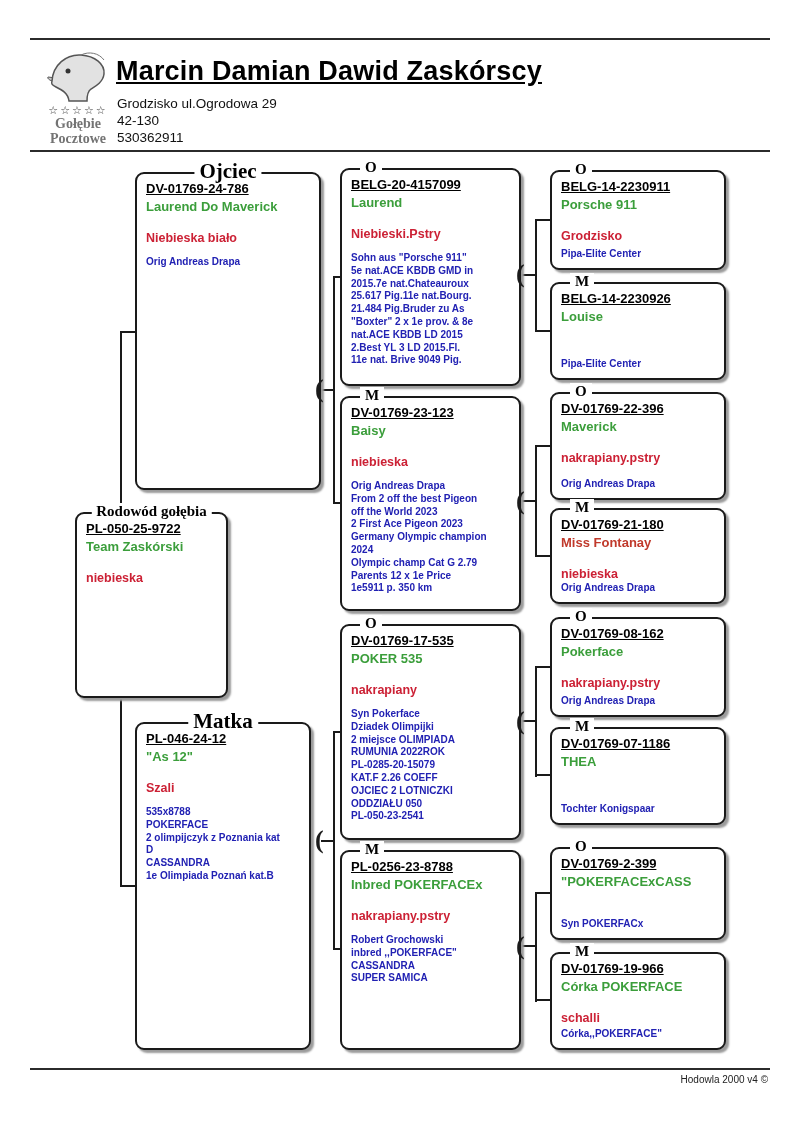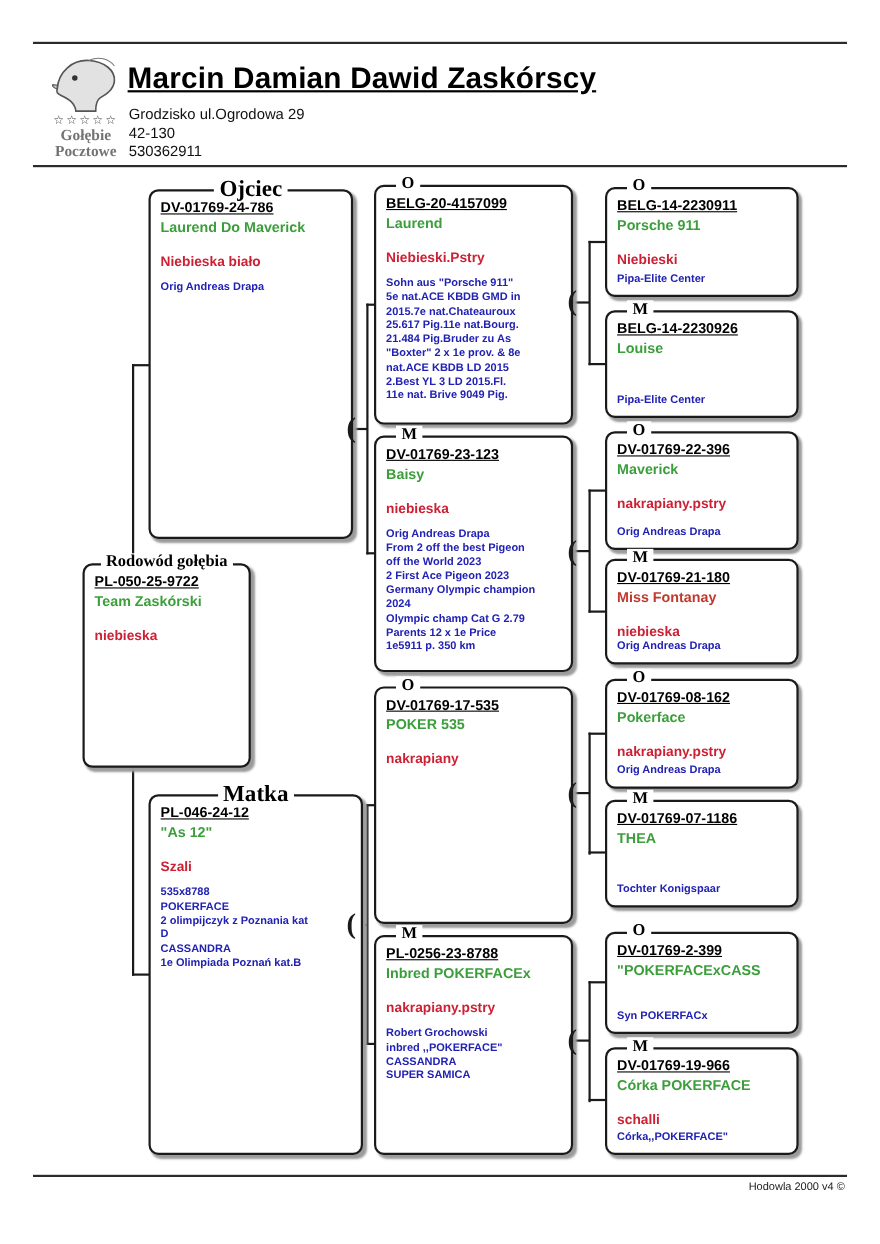--- a/index.html
+++ b/index.html
@@ -125,21 +125,21 @@
   <div class="pinfo">Orig Andreas Drapa</div>
 </div>
 
 <div class="box gen1" style="left:75px;top:512px;width:153px;height:186px">
   <span class="lbl lbl-center">Rodowód gołębia</span>
   <div class="ring">PL-050-25-9722</div>
   <div class="pname">Team Zaskórski</div>
   <div class="pcolor">niebieska</div>
 </div>
 
-<div class="box gen1" style="left:135px;top:722px;width:195px;height:328px">
+<div class="box gen1" style="left:135px;top:722px;width:176px;height:328px">
   <span class="lbl lbl-center lbl-big">Matka</span>
   <div class="ring">PL-046-24-12</div>
   <div class="pname">"As 12"</div>
   <div class="pcolor">Szali</div>
   <div class="pinfo">535x8788
 POKERFACE
 2 olimpijczyk z Poznania kat
 D
 CASSANDRA
 1e Olimpiada Poznań kat.B</div>
@@ -175,38 +175,47 @@
 Olympic champ Cat G 2.79
 Parents 12 x 1e Price
 1e5911 p. 350 km</div>
 </div>
 
 <div class="box gen2" style="left:340px;top:624px;width:181px;height:216px">
   <span class="lbl lbl-left">O</span>
   <div class="ring">DV-01769-17-535</div>
   <div class="pname">POKER 535</div>
   <div class="pcolor">nakrapiany</div>
+  <div class="pinfo">Syn Pokerface
+Dziadek Olimpijki
+2 miejsce OLIMPIADA
+RUMUNIA 2022ROK
+PL-0285-20-15079
+KAT.F 2.26 COEFF
+OJCIEC 2 LOTNICZKI
+ODDZIAŁU 050
+PL-050-23-2541</div>
 </div>
 
 <div class="box gen2" style="left:340px;top:850px;width:181px;height:200px">
   <span class="lbl lbl-left">M</span>
   <div class="ring">PL-0256-23-8788</div>
   <div class="pname">Inbred POKERFACEx</div>
   <div class="pcolor">nakrapiany.pstry</div>
   <div class="pinfo">Robert Grochowski
 inbred ,,POKERFACE"
 CASSANDRA
 SUPER SAMICA</div>
 </div>
 
 <div class="box gen3" style="left:550px;top:170px;width:176px;height:100px">
   <span class="lbl lbl-left">O</span>
   <div class="ring">BELG-14-2230911</div>
   <div class="pname">Porsche 911</div>
-  <div class="pcolor">Niebieski</div>
+  <div class="pcolor">Grodzisko</div>
   <div class="pinfo">Pipa-Elite Center</div>
 </div>
 
 <div class="box gen3" style="left:550px;top:282px;width:176px;height:98px">
   <span class="lbl lbl-left">M</span>
   <div class="ring">BELG-14-2230926</div>
   <div class="pname">Louise</div>
   <div class="pinfo">Pipa-Elite Center</div>
 </div>
 

